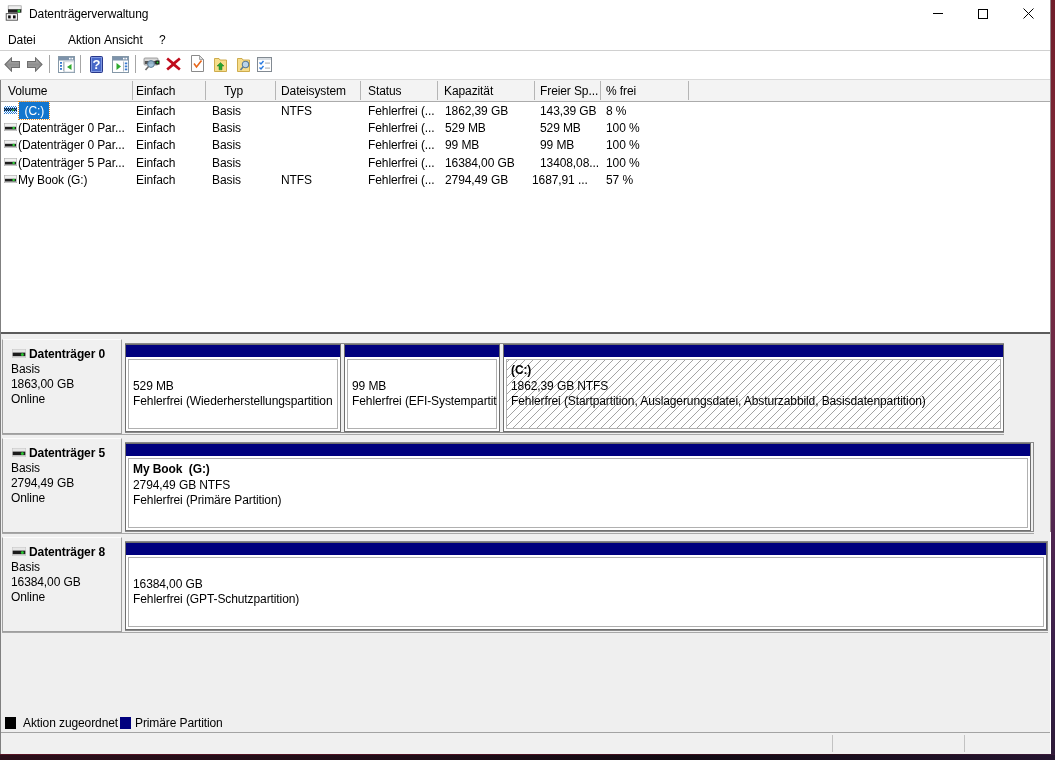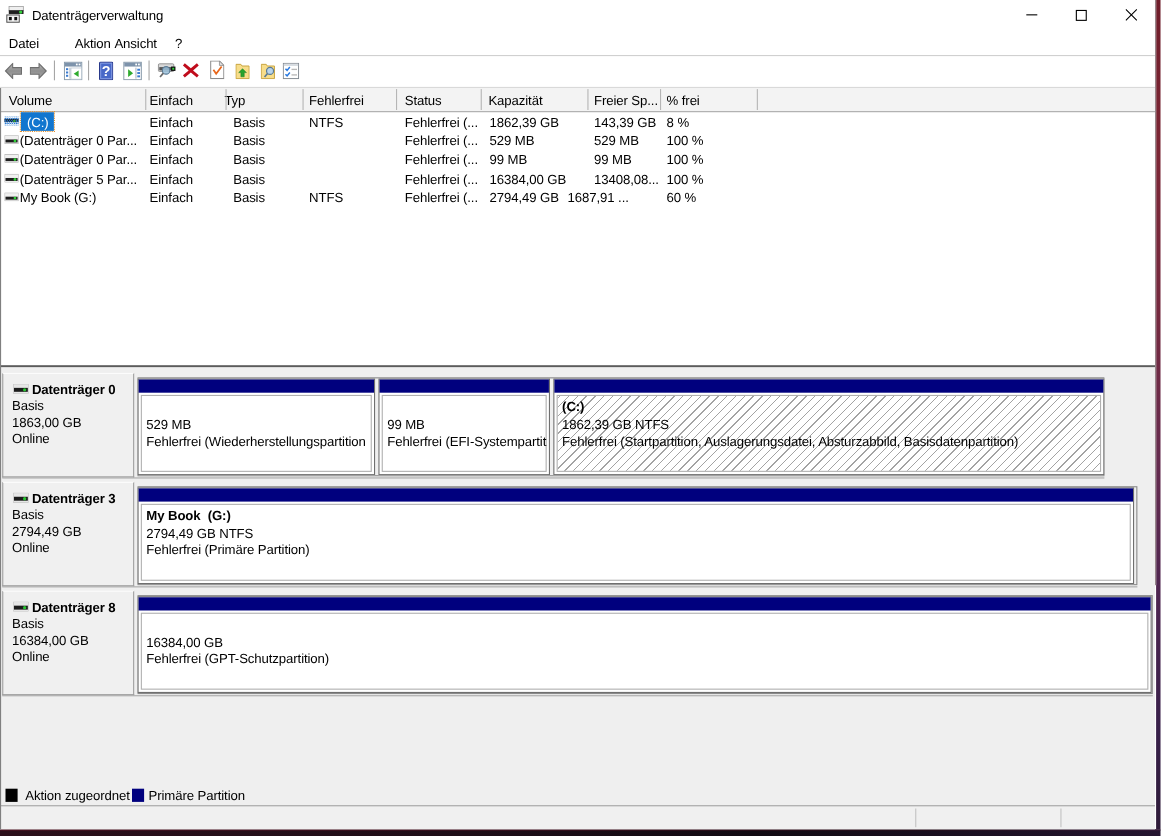--- a/index.html
+++ b/index.html
@@ -153,22 +153,22 @@
         <rect x="8" y="5.5" width="5" height="1.2" fill="#b8b8b8"></rect>
         <rect x="8" y="10.5" width="5" height="1.2" fill="#b8b8b8"></rect>
       </svg>
     </div>
   <div class="abs" style="left:0;top:80px;width:1px;height:674px;background:#808080;z-index:50"></div>
   <div class="hline" style="top:79px;background:#d9d9d9"></div>
 
   <div id="hdr">
     <div class="htxt" style="left:8px">Volume</div>
     <div class="htxt" style="left:136px">Einfach</div>
-    <div class="htxt" style="left:204px">Typ</div>
-    <div class="htxt" style="left:281px">Fehlerfrei</div>
+    <div class="htxt" style="left:224px">Typ</div>
+    <div class="htxt" style="left:281px">Dateisystem</div>
     <div class="htxt" style="left:368px">Status</div>
     <div class="htxt" style="left:444px">Kapazität</div>
     <div class="htxt" style="left:540px">Freier Sp...</div>
     <div class="htxt" style="left:606px">% frei</div>
     <div class="hsep" style="left:132px"></div>
     <div class="hsep" style="left:205px"></div>
     <div class="hsep" style="left:275px"></div>
     <div class="hsep" style="left:360px"></div>
     <div class="hsep" style="left:437px"></div>
     <div class="hsep" style="left:534px"></div>
@@ -238,22 +238,22 @@
           <rect x="0.3" y="0.3" width="12.4" height="7.4" fill="#f0f0f0" stroke="#a8a8a8" stroke-width="0.6"></rect>
           <rect x="1" y="3.8" width="11" height="2.7" fill="#1e1e1e"></rect>
           <circle cx="9.6" cy="5.1" r="1.25" fill="#2ed136"></circle>
         </svg>
         <div class="cell" style="left:18px">My Book (G:)</div>
         <div class="cell" style="left:136px">Einfach</div>
         <div class="cell" style="left:212px">Basis</div>
         <div class="cell" style="left:281px">NTFS</div>
         <div class="cell" style="left:368px">Fehlerfrei (...</div>
         <div class="cell" style="left:445px">2794,49 GB</div>
-        <div class="cell" style="left:516px">1687,91 ...</div>
-        <div class="cell" style="left:606px">60 %</div>
+        <div class="cell" style="left:532px">1687,91 ...</div>
+        <div class="cell" style="left:606px">57 %</div>
       </div>
     </div>
 
   <div class="hline" style="top:332px;background:#5c5c5c;height:2px"></div>
 
   <div id="pane">
       <div class="drow-label" style="top:5px">
         <svg style="left:9px;top:9px" width="14" height="9" viewBox="0 0 14 9">
           <rect x="0" y="0" width="14" height="9" fill="#e6e6e6" stroke="#b0b0b0" stroke-width="0.6"></rect>
           <rect x="0.7" y="3.6" width="12.6" height="3.6" fill="#1c1c1c"></rect>
@@ -277,21 +277,21 @@
         <div class="pband"></div>
         <div class="pbody hatch"></div>
         <div class="ptxt"><b>(C:)</b><br>1862,39 GB NTFS<br>Fehlerfrei (Startpartition, Auslagerungsdatei, Absturzabbild, Basisdatenpartition)</div>
       </div>
       <div class="drow-label" style="top:104px">
         <svg style="left:9px;top:9px" width="14" height="9" viewBox="0 0 14 9">
           <rect x="0" y="0" width="14" height="9" fill="#e6e6e6" stroke="#b0b0b0" stroke-width="0.6"></rect>
           <rect x="0.7" y="3.6" width="12.6" height="3.6" fill="#1c1c1c"></rect>
           <circle cx="10.4" cy="5.4" r="1.5" fill="#27c32f"></circle>
         </svg>
-        <div class="dlt"><b style="margin-left:18px">Datenträger 3</b><br>Basis<br>2794,49 GB<br>Online</div>
+        <div class="dlt"><b style="margin-left:18px">Datenträger 5</b><br>Basis<br>2794,49 GB<br>Online</div>
       </div>
       <div class="track" style="left:125px;top:108px;width:909px;height:90px"></div>
       <div class="abs" style="left:2px;top:199px;width:1032px;height:1px;background:#a8a8a8"></div>
       <div class="part" style="left:125px;top:109px;width:906px;height:88px">
         <div class="pband"></div>
         <div class="pbody"></div>
         <div class="ptxt"><b>My Book&nbsp; (G:)</b><br>2794,49 GB NTFS<br>Fehlerfrei (Primäre Partition)</div>
       </div>
       <div class="drow-label" style="top:203px">
         <svg style="left:9px;top:9px" width="14" height="9" viewBox="0 0 14 9">

